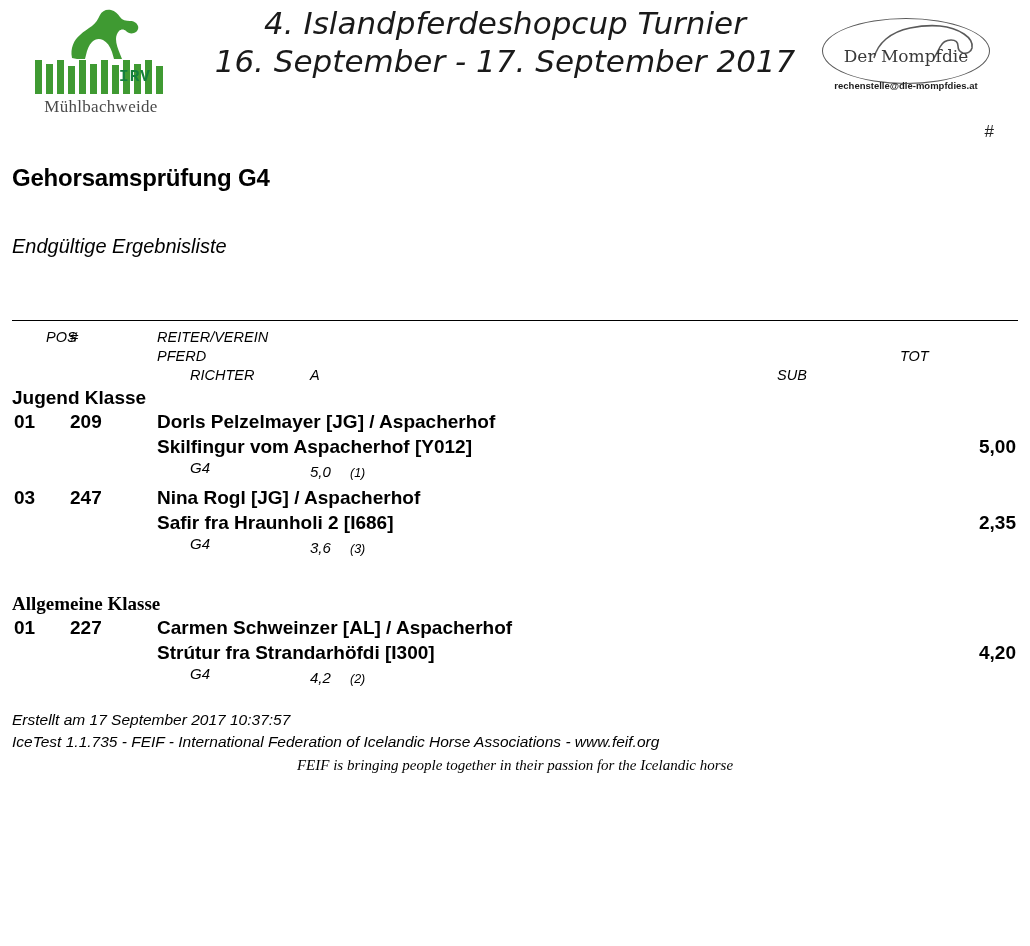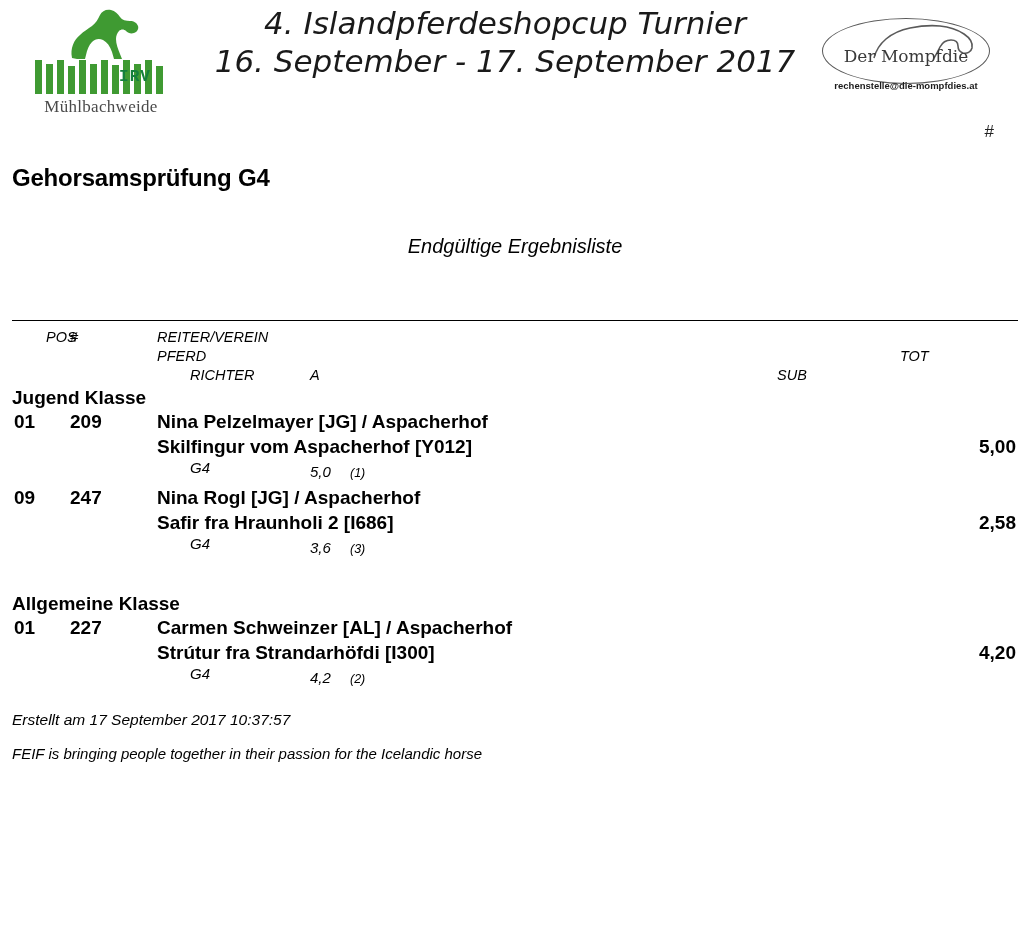--- a/index.html
+++ b/index.html
@@ -143,21 +143,20 @@
   .doc-title {
     font-size: 24px;
     font-weight: bold;
     margin-top: 14px;
     letter-spacing: -0.2px;
   }
   .doc-subtitle {
     font-size: 20px;
     font-style: italic;
     margin-top: 43px;
-    text-align: center;
   }
 
   
   .table-wrap {
     margin-top: 62px;
   }
   .rule {
     border-top: 1.6px solid #000;
     height: 0;
     font-size: 0;
@@ -177,21 +176,21 @@
   .thead .c-a     { position: absolute; left: 298px; top: 46px; }
   .thead .c-sub   { position: absolute; left: 765px; top: 46px; text-align: right; }
   .thead .c-tot   { position: absolute; left: 888px; top: 27px; }
 
   .class-head {
     font-size: 19px;
     font-weight: bold;
     margin-top: 10px;
     margin-bottom: 2px;
   }
-  .class-head.second { margin-top: 30px; }
+  .class-head.second { margin-top: 30px; font-family: Liberation Serif, serif; }
 
   .entry {
     position: relative;
     height: 76px;
   }
   .entry .pos {
     position: absolute; left: 2px; top: 0;
     font-size: 19px; font-weight: bold;
   }
   .entry .num {
@@ -238,23 +237,24 @@
   }
   .footer-rule { border-top: 1.6px solid #000; }
 
   .footer {
     margin-top: 16px;
     font-style: italic;
     font-size: 15.5px;
     line-height: 22px;
   }
   .footer .center-line {
-    text-align: left;
+    text-align: center;
     font-size: 15px;
-    margin-top: 12px;
+    margin-top: 1px;
+    font-family: Liberation Serif, serif;
   }
 </style>
 </head>
 <body>
 
 <div class="header">
 
   <div class="logo-left">
     <svg class="horse" width="86" height="52" viewBox="0 0 86 52">
       <path d="M14 50 C12 40 16 32 22 27 C26 23 30 21 34 18 C38 15 40 11 42 7 C44 3 48 1 53 2 C57 3 60 6 62 9 C64 12 68 13 72 13 C76 13 79 15 80 18 C81 21 79 24 76 25 C73 26 70 25 68 23 C66 21 63 21 61 23 C59 25 58 28 58 31 C58 36 60 41 62 46 L64 51 L56 51 L54 44 C52 38 49 34 45 32 C41 30 37 31 34 34 C31 37 29 42 28 47 L27 51 L19 51 Z" fill="#3f9a32"></path>
@@ -311,52 +311,53 @@
       <span class="c-a">A</span>
       <span class="c-sub">SUB</span>
       <span class="c-tot">TOT</span>
     </div>
 
     <div class="class-head">Jugend Klasse</div>
 
     <div class="entry">
       <span class="pos">01</span>
       <span class="num">209</span>
-      <span class="rider">Nina Pelzelmayer [JG] / Aspacherhof</span>
+      <span class="rider">Dorls Pelzelmayer [JG] / Aspacherhof</span>
       <span class="horse">Skilfingur vom Aspacherhof [Y012]</span>
       <span class="judge">G4</span>
       <span class="score-a">5,0</span>
       <span class="score-rank">(1)</span>
       <span class="tot">5,00</span>
     </div>
 
     <div class="entry">
-      <span class="pos">09</span>
+      <span class="pos">03</span>
       <span class="num">247</span>
       <span class="rider">Nina Rogl [JG] / Aspacherhof</span>
       <span class="horse">Safir fra Hraunholi 2 [I686]</span>
       <span class="judge">G4</span>
       <span class="score-a">3,6</span>
       <span class="score-rank">(3)</span>
-      <span class="tot">2,58</span>
+      <span class="tot">2,35</span>
     </div>
 
     <div class="class-head second">Allgemeine Klasse</div>
 
     <div class="entry">
       <span class="pos">01</span>
       <span class="num">227</span>
       <span class="rider">Carmen Schweinzer [AL] / Aspacherhof</span>
       <span class="horse">Strútur fra Strandarhöfdi [I300]</span>
       <span class="judge">G4</span>
       <span class="score-a">4,2</span>
       <span class="score-rank">(2)</span>
       <span class="tot">4,20</span>
     </div>
   </div>
 
 
   <div class="footer">
     <div>Erstellt am 17 September 2017 10:37:57</div>
+    <div>IceTest 1.1.735 - FEIF - International Federation of Icelandic Horse Associations - www.feif.org</div>
     <div class="center-line">FEIF is bringing people together in their passion for the Icelandic horse</div>
   </div>
 
 </div>
 
 </body></html>

